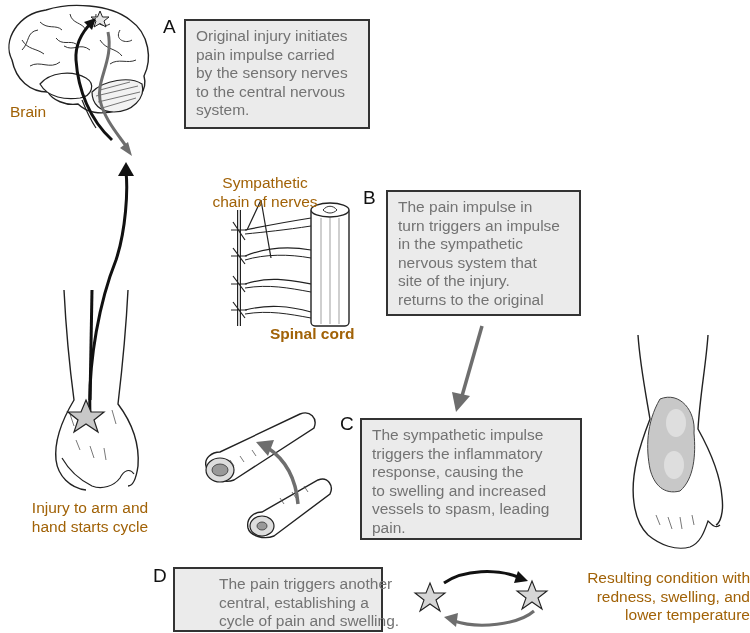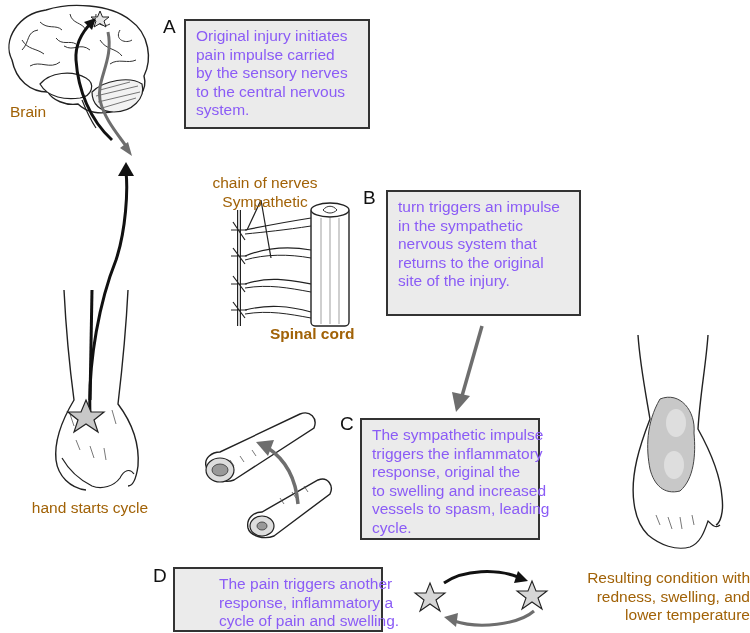--- a/index.html
+++ b/index.html
@@ -1,20 +1,20 @@
 <!DOCTYPE html>
 <html><head>
 <meta charset="utf-8">
 <style>
   html, body { margin: 0; padding: 0; background: #ffffff; }
   body { width: 750px; height: 633px; position: relative; overflow: hidden;
          font-family: "Liberation Sans", sans-serif; color: #111; }
   .box { position: absolute; background: #ebebeb; border: 2px solid #333;
          box-sizing: border-box; font-size: 15.5px; line-height: 18.6px;
-         padding: 6px 8px 6px 10px; color: #8b5cf6; }
+         padding: 6px 8px 6px 10px; color: #737373; }
   .box .line { display: block; white-space: nowrap; }
   .letter { position: absolute; font-size: 19px; color: #111; }
   .label { position: absolute; font-size: 15.5px; line-height: 18.6px; color: #a16207; white-space: nowrap; }
   .center { text-align: center; }
   svg { position: absolute; overflow: visible; }
 </style>
 </head>
 <body>
 
 <svg width="160" height="130" style="left:0;top:0">
@@ -42,38 +42,39 @@
 
 <svg width="120" height="210" style="left:40px;top:290px">
   <path d="M24,0 C26,40 30,80 34,110 C22,130 14,150 16,170 C18,186 30,198 46,200" fill="none" stroke="#222" stroke-width="1.4"></path>
   <path d="M88,0 C86,40 82,80 78,114 C90,130 100,150 98,176 C96,190 92,196 88,196" fill="none" stroke="#222" stroke-width="1.4"></path>
   <path d="M22,168 C30,182 40,190 52,196 C62,200 74,196 80,188 C84,180 90,178 94,184" fill="none" stroke="#222" stroke-width="1.2"></path>
   <path d="M36,150 L40,160 M50,156 L54,168 M64,158 L66,170 M72,120 L76,134 M30,124 L34,136" stroke="#555" stroke-width="0.8"></path>
   <path d="M52,0 L50,110" stroke="#111" stroke-width="3"></path>
   <polygon points="46,110 51,122 64,122 54,130 58,142 46,134 34,142 38,130 28,122 41,122" fill="#c8c8c8" stroke="#222" stroke-width="1.2"></polygon>
 </svg>
 <div class="label center" style="left:15px;top:499px;width:150px;">
+  <span class="line" style="display:block">Injury to arm and</span>
   <span class="line" style="display:block">hand starts cycle</span>
 </div>
 
 <svg width="140" height="130" style="left:225px;top:200px">
   <path d="M14,10 L14,126" stroke="#222" stroke-width="4" fill="none"></path>
   <path d="M14,10 L14,126" stroke="#fff" stroke-width="1.6" fill="none"></path>
   <path d="M6,30 L22,30 M6,56 L22,56 M6,84 L22,84 M6,110 L22,110 M8,22 L20,40 M8,48 L20,64 M8,76 L20,92 M8,102 L20,118" stroke="#222" stroke-width="1.2"></path>
   <path d="M20,30 C40,26 60,22 86,18 M20,56 C40,48 64,46 86,50 M20,84 C44,76 64,80 86,84 M20,110 C44,104 64,106 86,112" fill="none" stroke="#222" stroke-width="1.2"></path>
   <path d="M20,34 C40,32 60,30 86,26 M20,60 C40,54 64,54 86,58 M20,88 C44,84 64,88 86,92 M20,114 C44,110 64,114 86,118" fill="none" stroke="#222" stroke-width="1"></path>
   <path d="M36,0 L22,30 M36,0 L46,58" stroke="#222" stroke-width="1.2"></path>
   <rect x="86" y="8" width="38" height="118" fill="#fff" stroke="#222" stroke-width="1.4" rx="4"></rect>
   <ellipse cx="105" cy="10" rx="19" ry="7" fill="#fff" stroke="#222" stroke-width="1.4"></ellipse>
   <path d="M98,10 C102,5 108,5 112,10 C108,14 102,14 98,10 Z" fill="none" stroke="#333" stroke-width="1"></path>
   <path d="M96,18 L96,124 M105,18 L105,124 M114,18 L114,124" stroke="#777" stroke-width="0.7"></path>
 </svg>
 <div class="label center" style="left:200px;top:174px;width:130px;">
+  <span style="display:block">Sympathetic</span>
   <span style="display:block">chain of nerves</span>
-  <span style="display:block">Sympathetic</span>
 </div>
 <span class="label" style="left:270px;top:325px;font-weight:bold;">Spinal cord</span>
 
 <svg width="60" height="100" style="left:440px;top:320px">
   <line x1="42" y1="6" x2="22" y2="76" stroke="#6e6e6e" stroke-width="3.5"></line>
   <polygon points="16,92 12,72 30,76" fill="#6e6e6e"></polygon>
 </svg>
 
 <svg width="130" height="140" style="left:200px;top:400px">
   <path d="M6,66 C4,58 12,52 20,52 L100,14 C110,10 118,18 114,28 L34,80 C24,84 8,78 6,66 Z" fill="#fff" stroke="#222" stroke-width="1.4"></path>
@@ -115,35 +116,36 @@
 <div class="box" style="left:184px;top:19px;width:186px;height:110px;">
   <span class="line">Original injury initiates</span>
   <span class="line">pain impulse carried</span>
   <span class="line">by the sensory nerves</span>
   <span class="line">to the central nervous</span>
   <span class="line">system.</span>
 </div>
 
 <span class="letter" style="left:363px;top:187px;">B</span>
 <div class="box" style="left:386px;top:190px;width:195px;height:126px;">
+  <span class="line">The pain impulse in</span>
   <span class="line">turn triggers an impulse</span>
   <span class="line">in the sympathetic</span>
   <span class="line">nervous system that</span>
+  <span class="line">site of the injury.</span>
   <span class="line">returns to the original</span>
-  <span class="line">site of the injury.</span>
 </div>
 
 <span class="letter" style="left:340px;top:413px;">C</span>
-<div class="box" style="left:360px;top:418px;width:180px;height:122px;">
+<div class="box" style="left:360px;top:418px;width:222px;height:122px;">
   <span class="line">The sympathetic impulse</span>
   <span class="line">triggers the inflammatory</span>
-  <span class="line">response, original the</span>
+  <span class="line">response, causing the</span>
   <span class="line">to swelling and increased</span>
   <span class="line">vessels to spasm, leading</span>
-  <span class="line">cycle.</span>
+  <span class="line">pain.</span>
 </div>
 
 <span class="letter" style="left:153px;top:565px;">D</span>
 <div class="box" style="left:173px;top:567px;width:210px;height:65px;padding-left:44px;">
   <span class="line">The pain triggers another</span>
-  <span class="line">response, inflammatory a</span>
+  <span class="line">central, establishing a</span>
   <span class="line">cycle of pain and swelling.</span>
 </div>
 
 </body></html>

